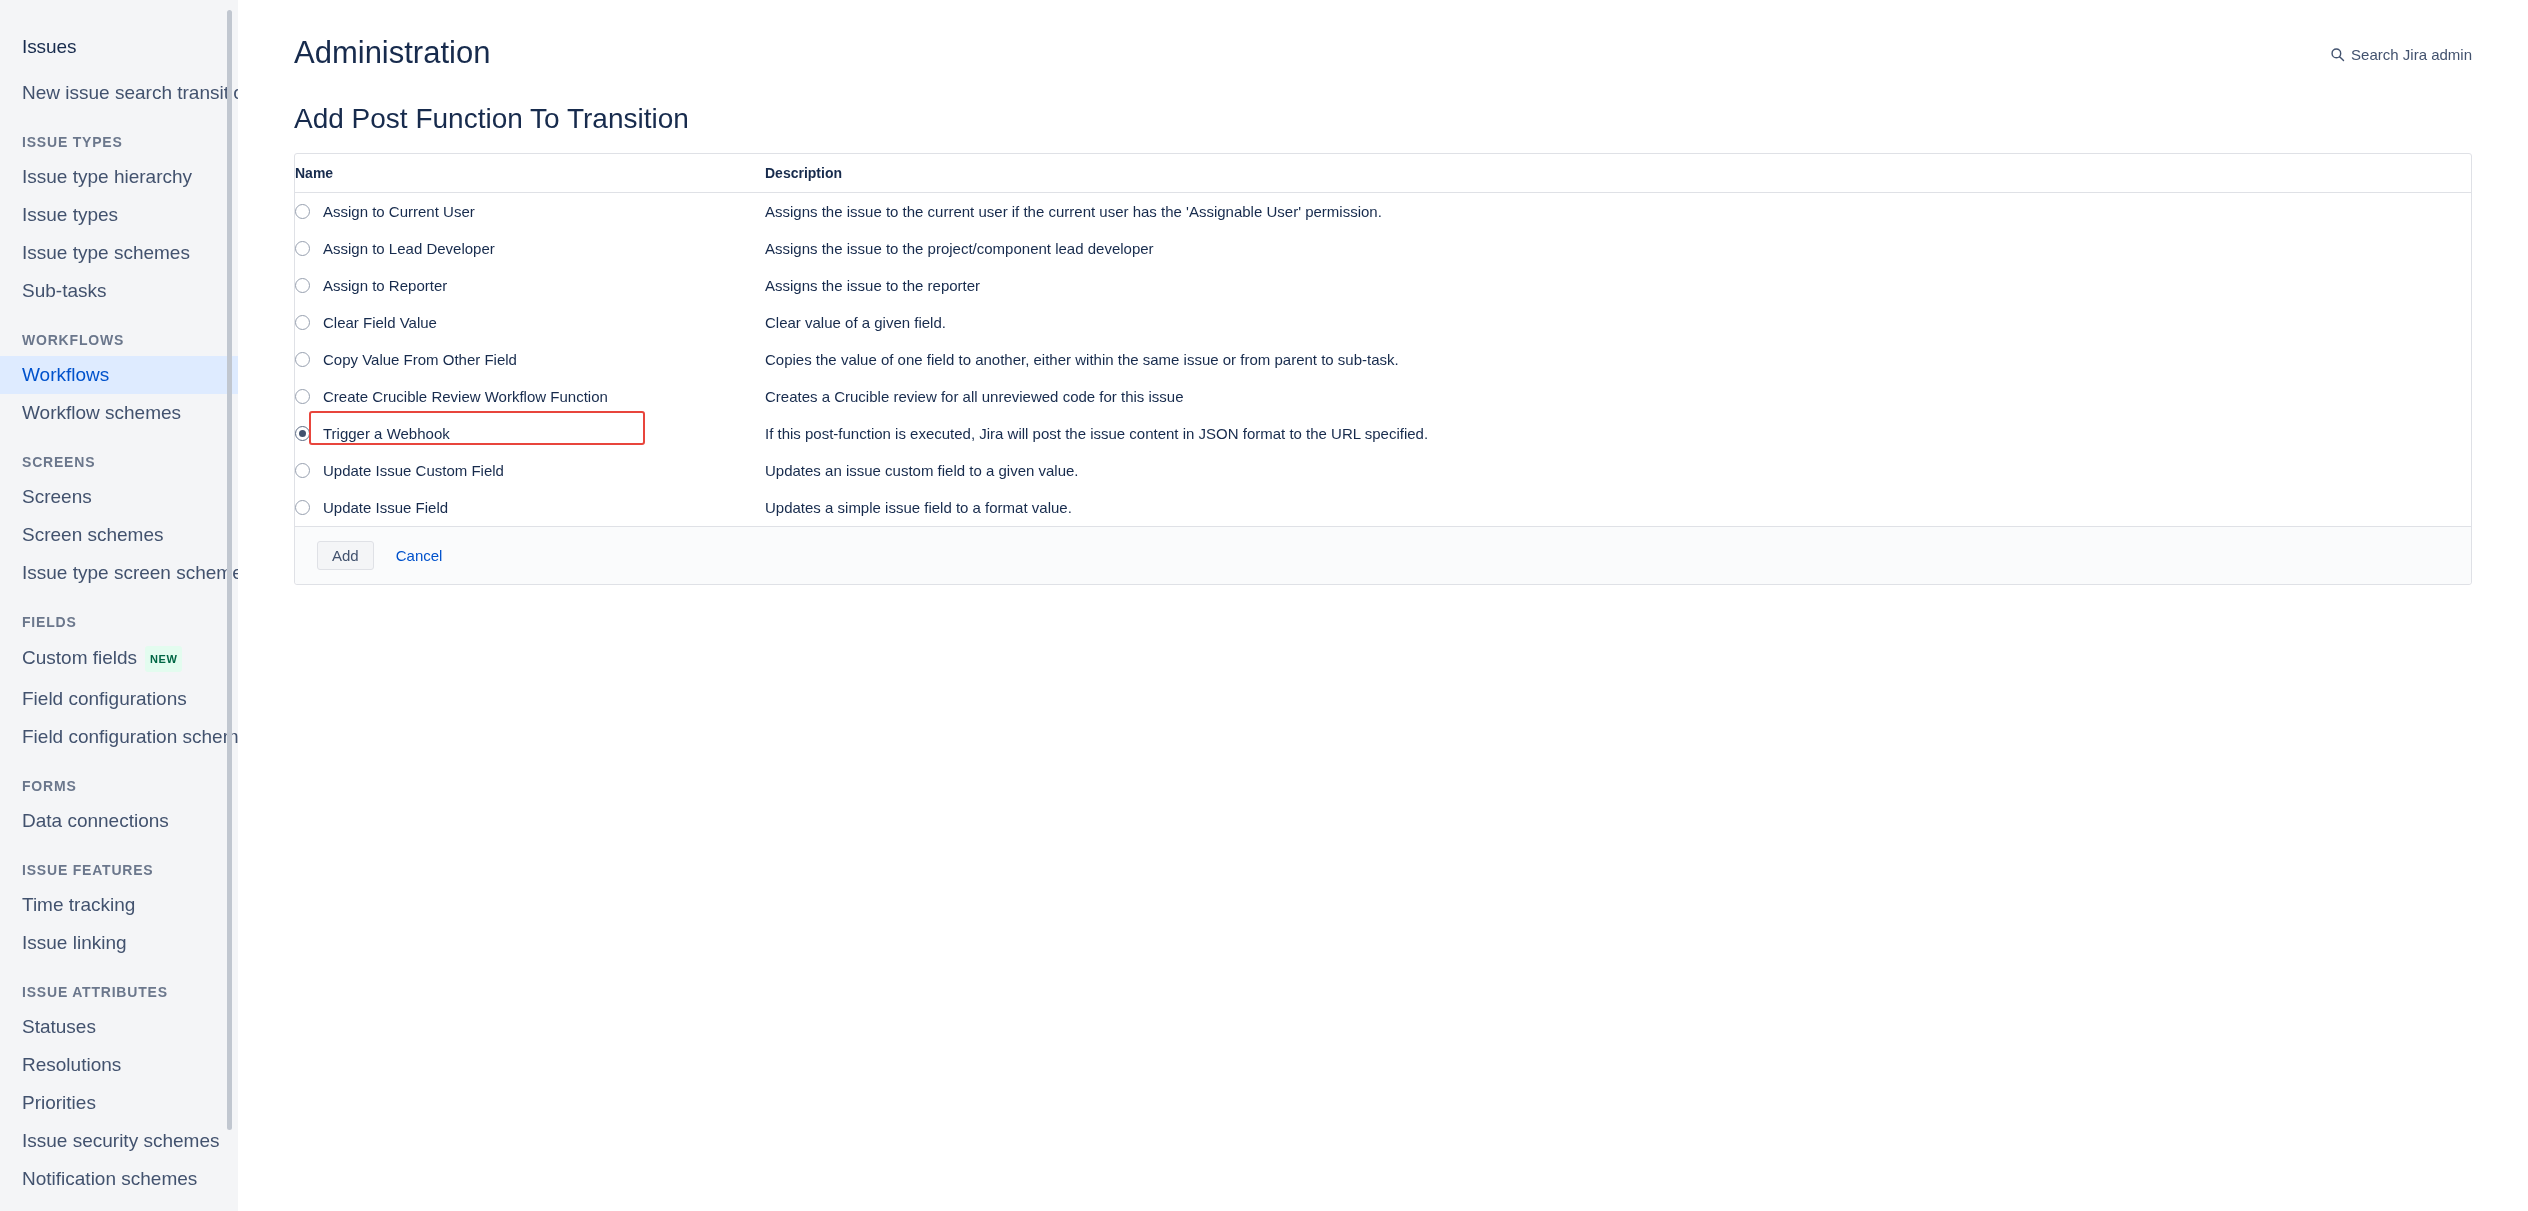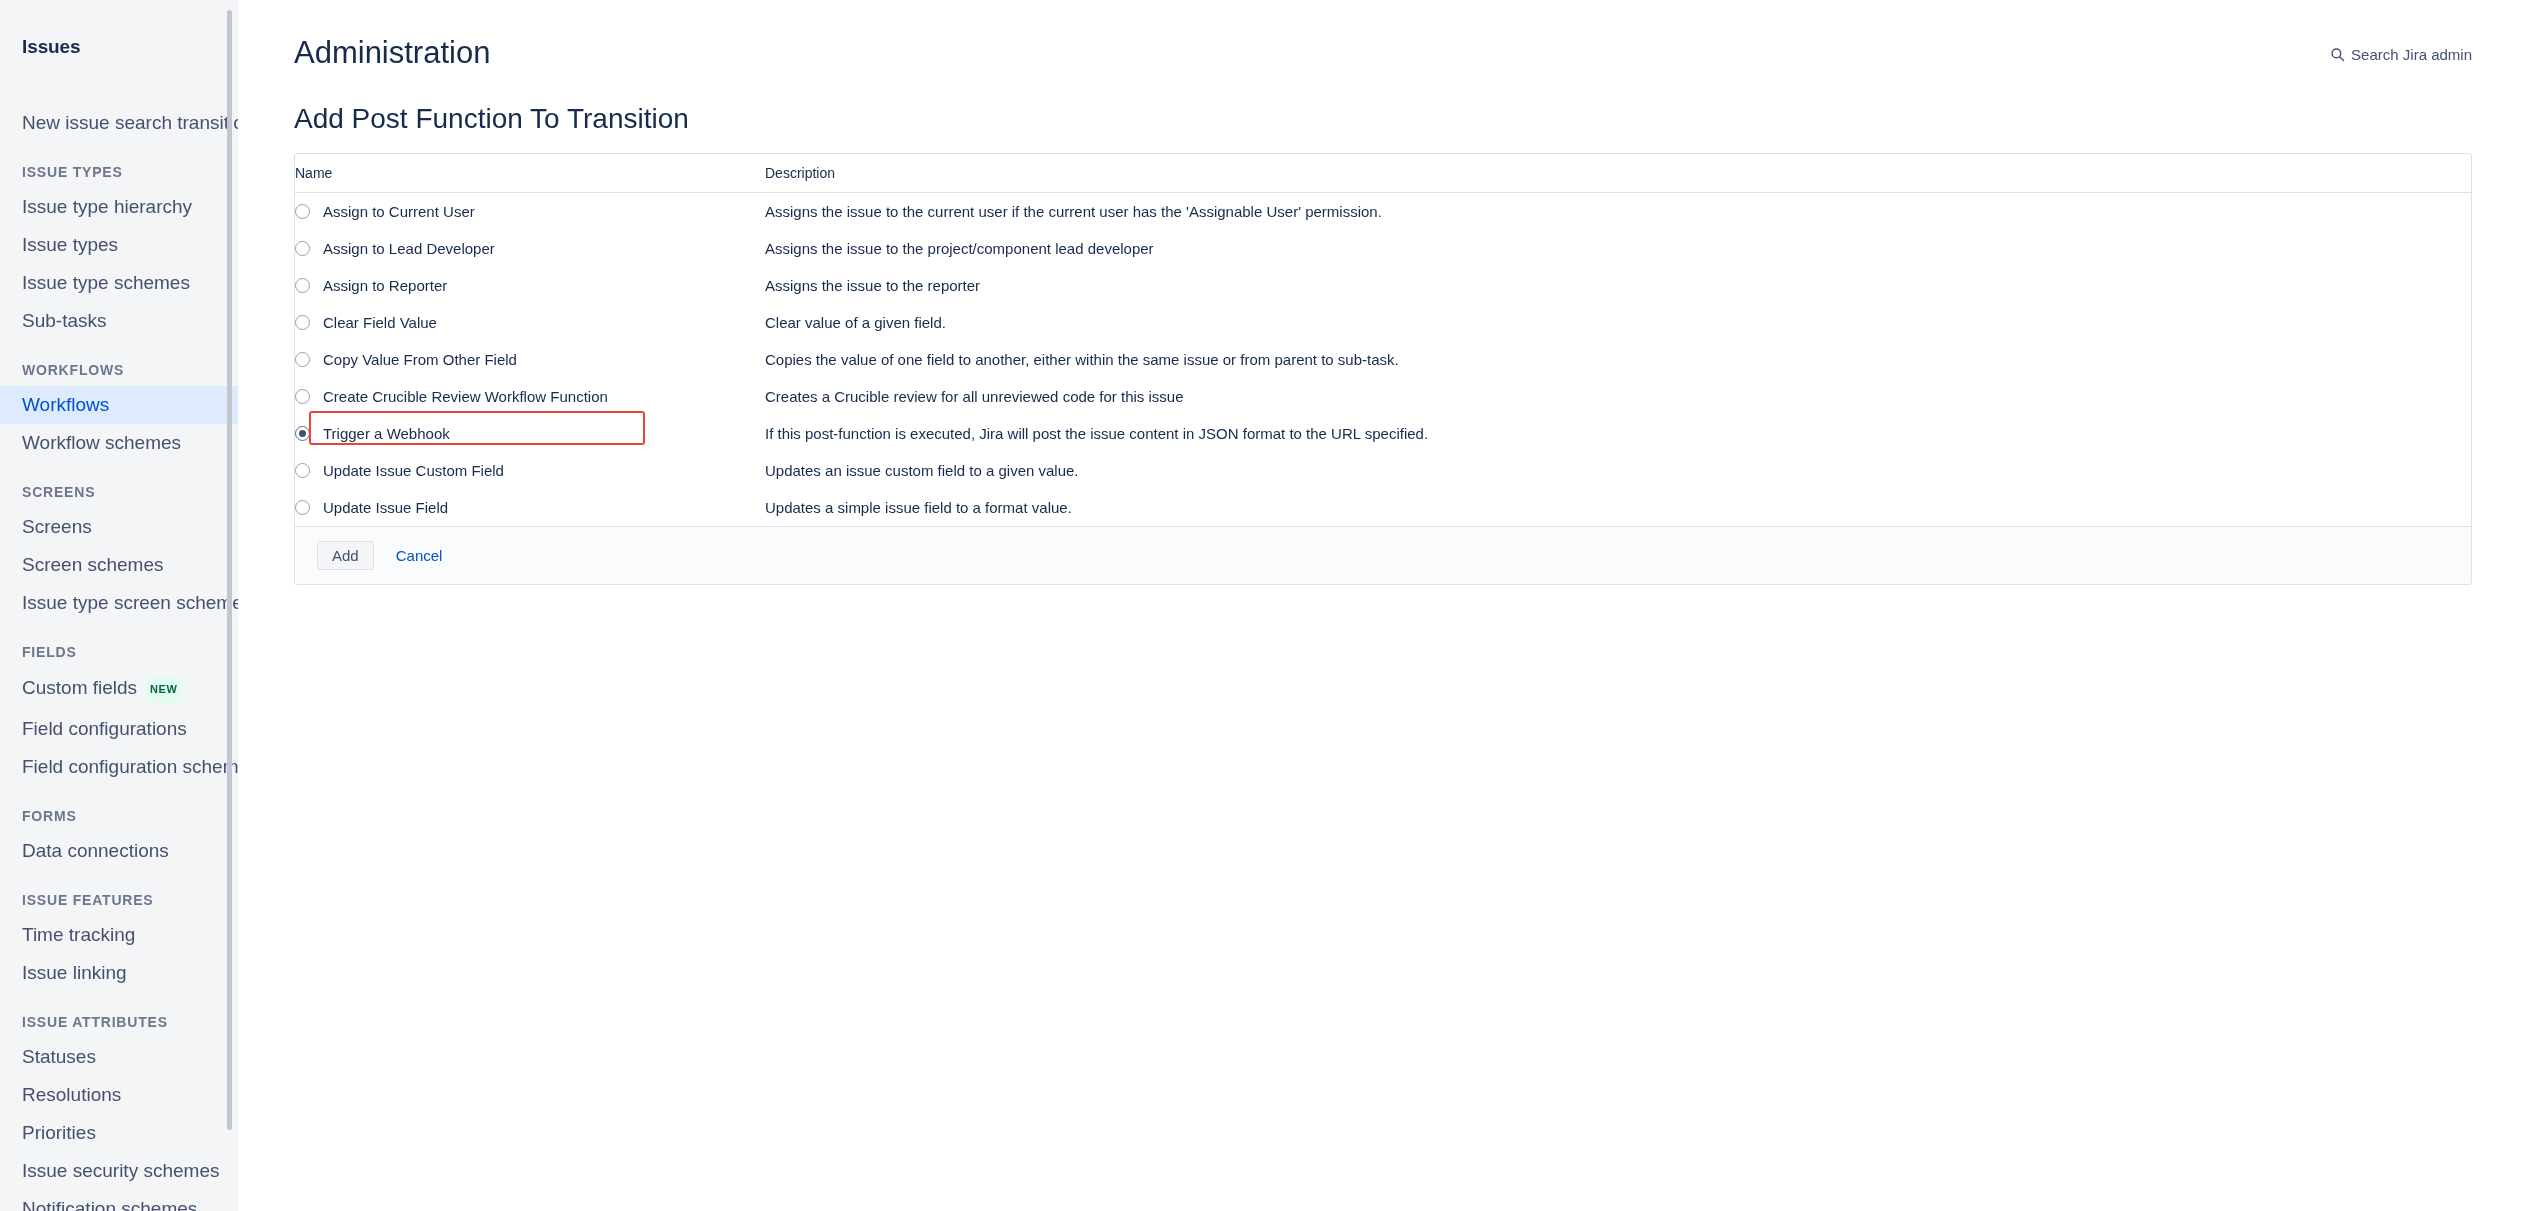--- a/index.html
+++ b/index.html
@@ -33,24 +33,24 @@
     position: absolute;
     right: 6px;
     top: 10px;
     width: 5px;
     height: 1120px;
     background: #c1c7d0;
     border-radius: 3px;
   }
   .sidebar-title {
     font-size: 19px;
-    font-weight: 700;
+    font-weight: 400;
     color: #172b4d;
     padding: 0 22px;
-    margin-bottom: 46px;
+    margin-bottom: 16px;
     letter-spacing: -0.1px;
   }
   .nav-item {
     display: block;
     font-size: 19px;
     color: #42526e;
     padding: 8px 22px;
     line-height: 22px;
     text-decoration: none;
     cursor: pointer;
@@ -129,21 +129,21 @@
     background: #fff;
     width: 100%;
   }
   table.fn-table {
     width: 100%;
     border-collapse: collapse;
   }
   table.fn-table thead th {
     text-align: left;
     font-size: 14px;
-    font-weight: 400;
+    font-weight: 700;
     color: #172b4d;
     padding: 11px 0 11px 0;
     border-bottom: 1px solid #dfe1e6;
   }
   th.col-name, td.col-name { padding-left: 22px; width: 470px; }
   th.col-desc, td.col-desc { padding-left: 0; }
   table.fn-table tbody td {
     font-size: 15px;
     color: #172b4d;
     padding: 10px 0;

